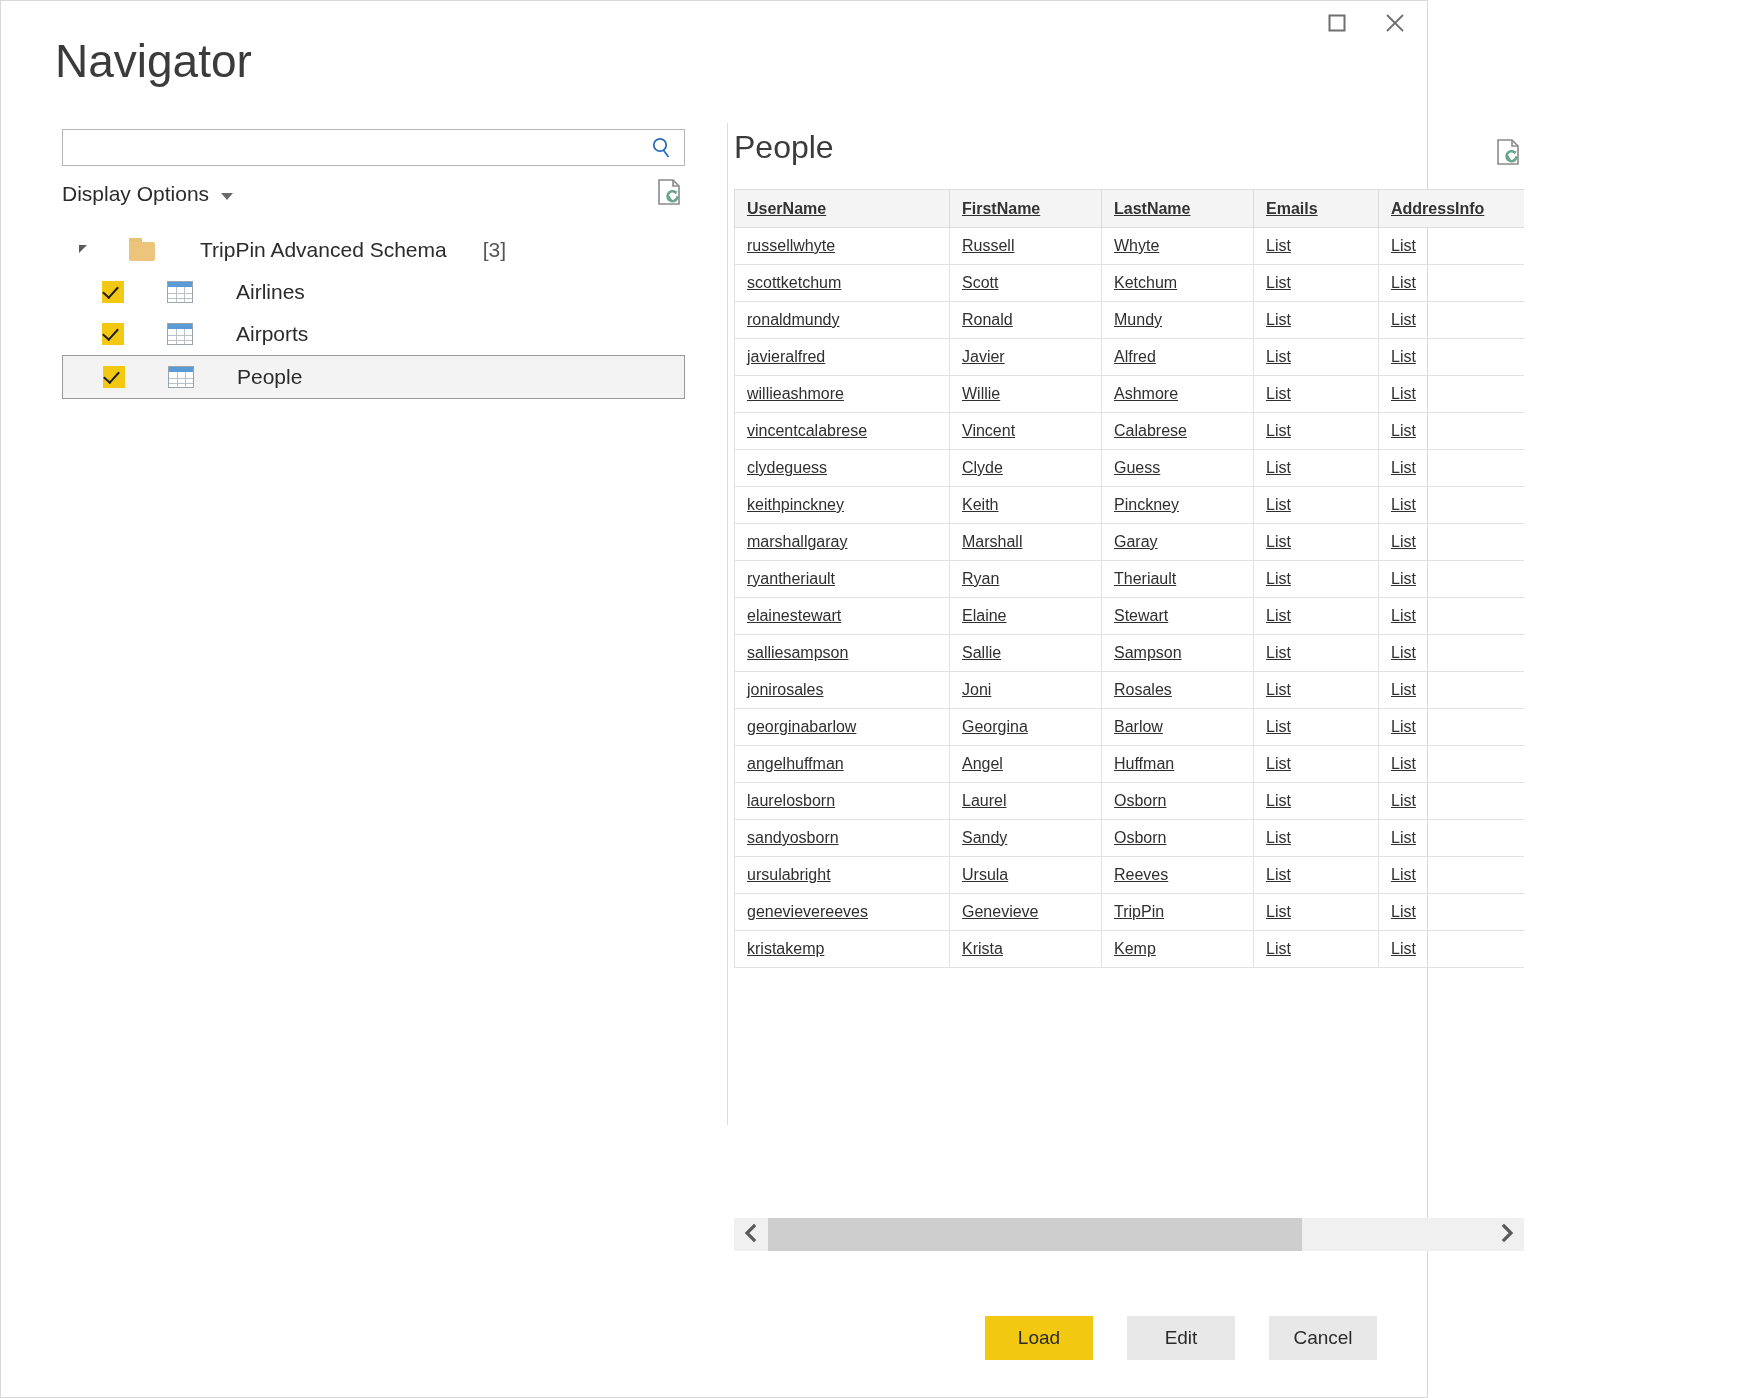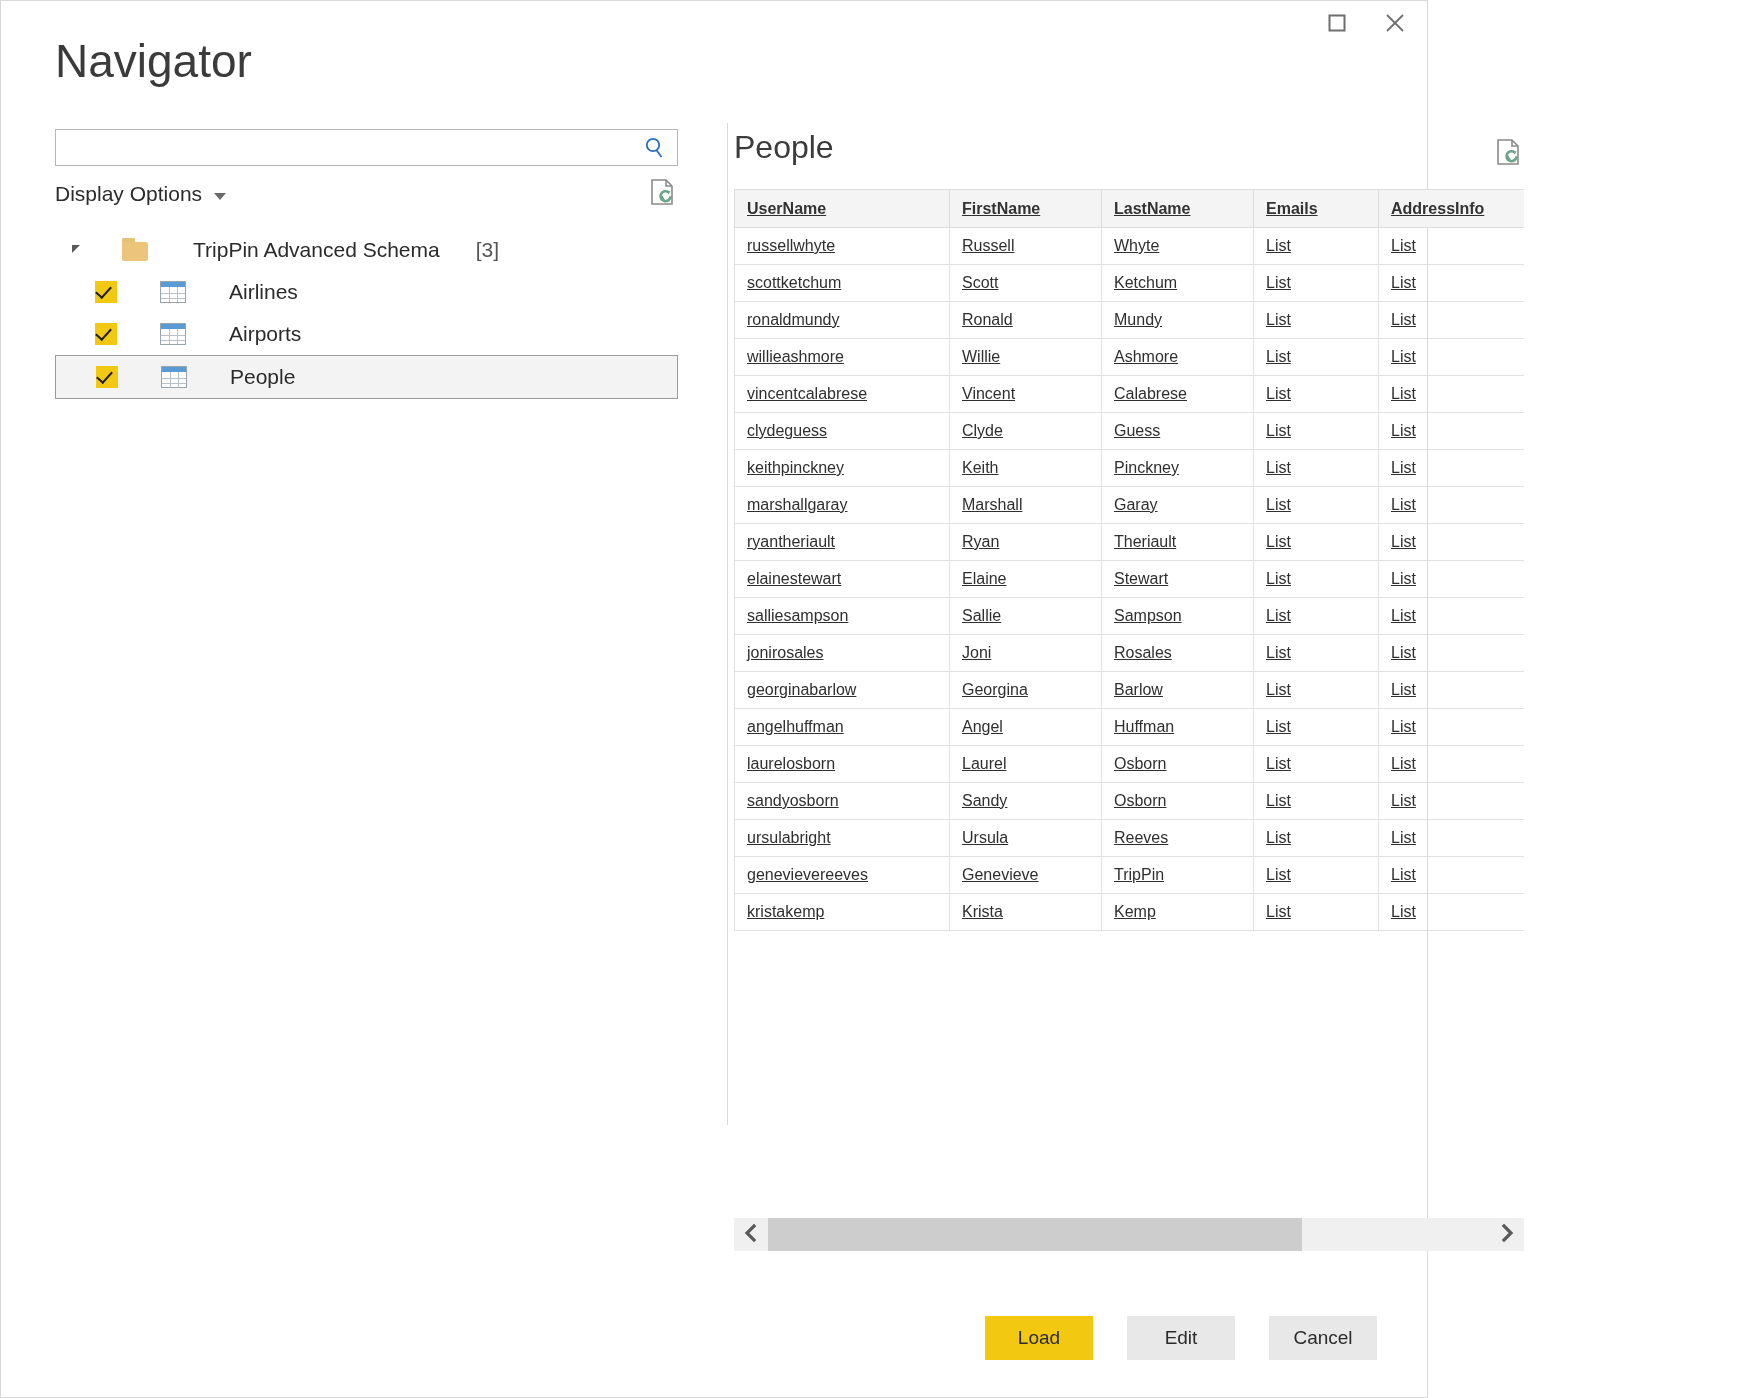--- a/index.html
+++ b/index.html
@@ -56,21 +56,21 @@
     font-weight: 400;
     color: #3b3b3b;
     letter-spacing: 0px;
     line-height: 52px;
     white-space: nowrap;
   }
 
   
   #left-pane {
     position: absolute;
-    left: 54px;
+    left: 61px;
     top: 128px;
     width: 625px;
   }
 
   #search-row {
     position: relative;
     width: 623px;
     height: 37px;
     border: 1px solid #b5b5b5;
     box-sizing: border-box;
@@ -534,20 +534,27 @@
               <td class="c0">scottketchum</td>
               <td class="c1">Scott</td>
               <td class="c2">Ketchum</td>
               <td class="c3">List</td>
               <td class="c4">List</td>
             </tr>
             <tr>
               <td class="c0">ronaldmundy</td>
               <td class="c1">Ronald</td>
               <td class="c2">Mundy</td>
+              <td class="c3">List</td>
+              <td class="c4">List</td>
+            </tr>
+            <tr>
+              <td class="c0">javieralfred</td>
+              <td class="c1">Javier</td>
+              <td class="c2">Alfred</td>
               <td class="c3">List</td>
               <td class="c4">List</td>
             </tr>
             <tr>
               <td class="c0">willieashmore</td>
               <td class="c1">Willie</td>
               <td class="c2">Ashmore</td>
               <td class="c3">List</td>
               <td class="c4">List</td>
             </tr>

